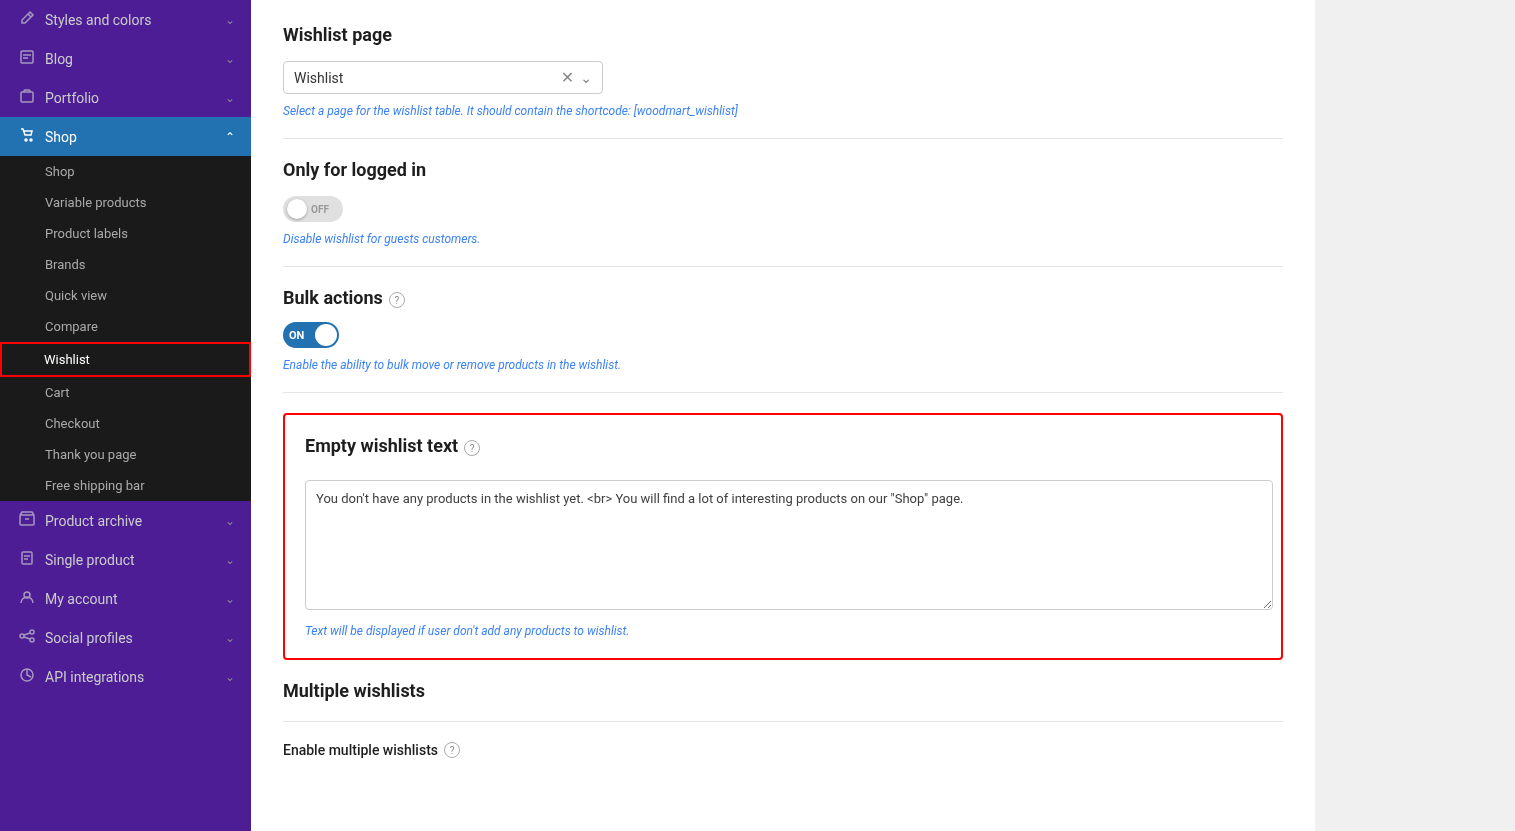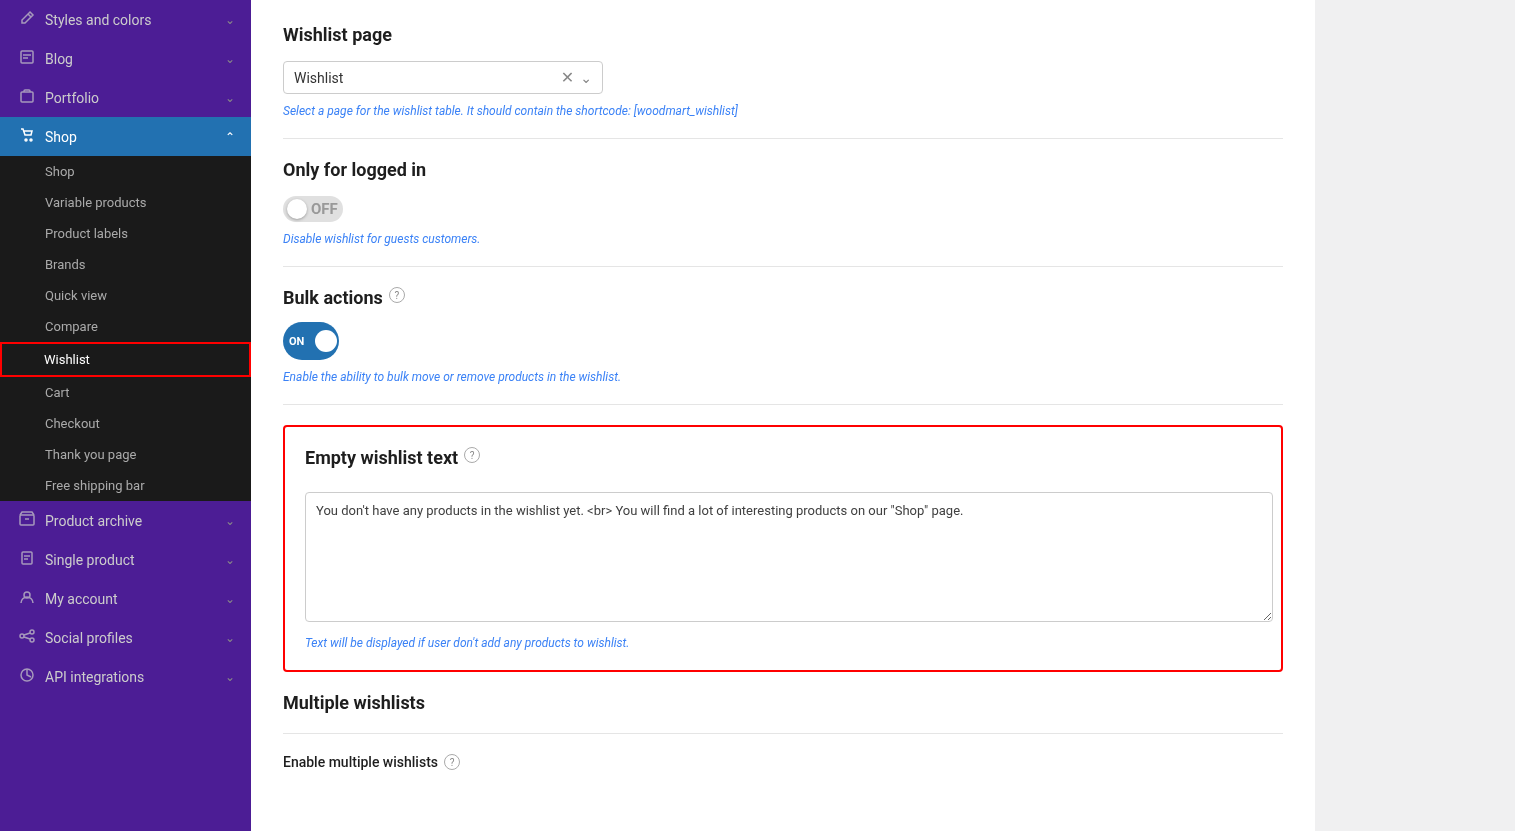--- a/index.html
+++ b/index.html
@@ -126,21 +126,21 @@
       align-items: center;
       gap: 10px;
       margin-bottom: 10px;
     }
     .toggle {
       display: flex;
       align-items: center;
       background: #e0e0e0;
       border-radius: 20px;
       width: 56px;
-      height: 38px;
+      height: 26px;
       position: relative;
       cursor: pointer;
       padding: 2px;
     }
     .toggle.on {
       background: #2271b1;
     }
     .toggle .toggle-knob {
       width: 22px;
       height: 22px;
@@ -174,30 +174,30 @@
       padding: 2px 4px;
     }
     .toggle-off .toggle-knob {
       width: 20px;
       height: 20px;
       border-radius: 50%;
       background: #fff;
       box-shadow: 0 1px 3px rgba(0,0,0,0.3);
     }
     .toggle-off .toggle-text {
-      font-size: 15px;
+      font-size: 10px;
       font-weight: 700;
       color: #999;
       margin-left: 4px;
     }
 
     
     .section-header {
       display: flex;
-      align-items: flex-start;
+      align-items: flex-end;
       gap: 6px;
       margin-bottom: 14px;
     }
     .question-icon {
       width: 16px;
       height: 16px;
       border-radius: 50%;
       border: 1px solid #aaa;
       display: flex;
       align-items: center;

